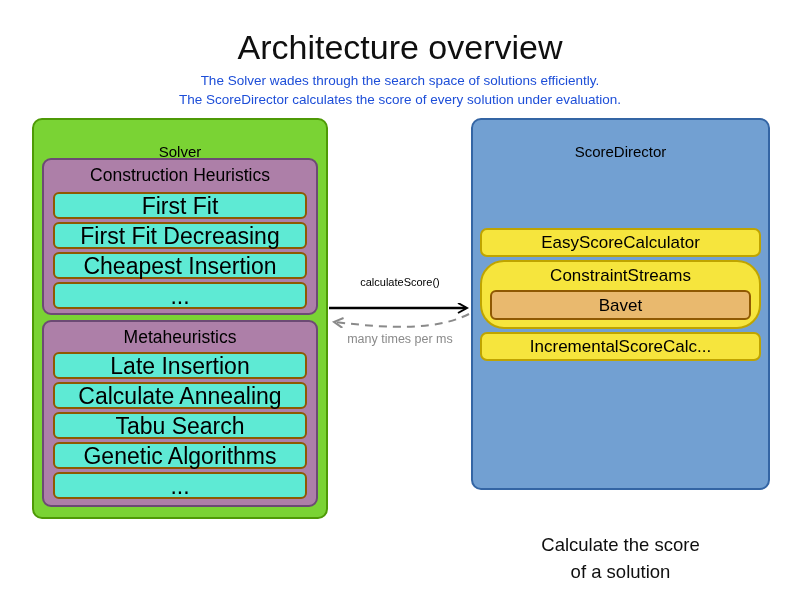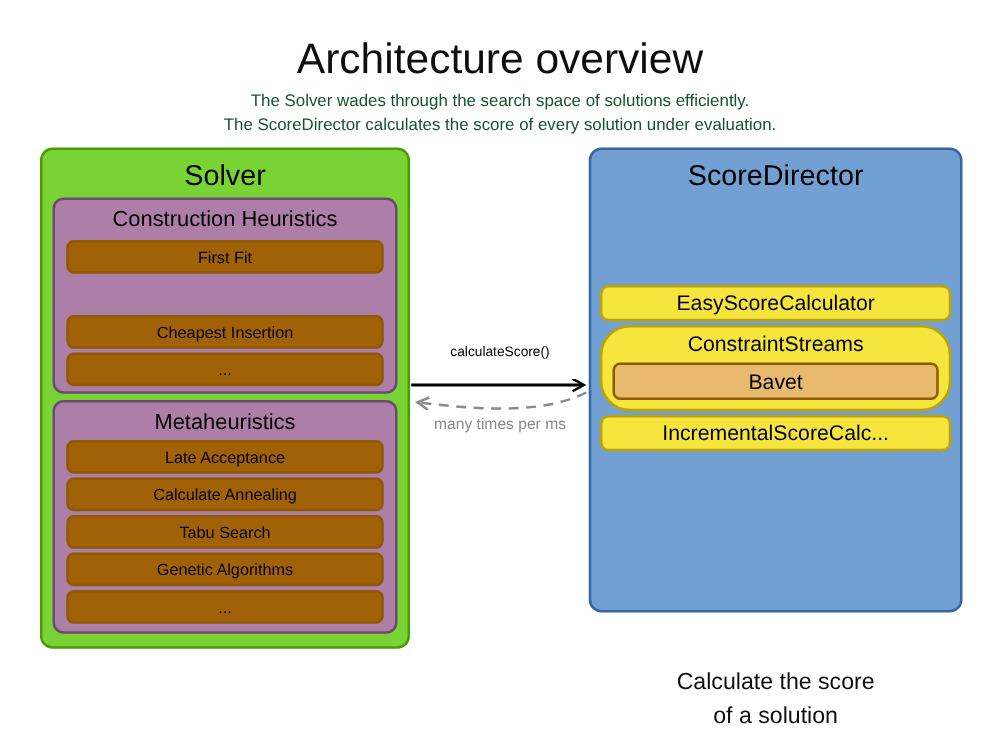--- a/index.html
+++ b/index.html
@@ -2,37 +2,37 @@
 <html><head>
 <meta charset="utf-8">
 <style>
   html,body{margin:0;padding:0;background:#fff;}
   body{width:800px;height:600px;font-family:"Liberation Sans",sans-serif;color:#000;}
   .canvas{position:relative;width:800px;height:600px;overflow:hidden;background:#fff;}
   .abs{position:absolute;}
   .center{text-align:center;}
 
   .title{left:0;top:28px;width:800px;font-size:34px;line-height:38px;color:#0f0f0f;}
-  .subtitle{left:0;width:800px;font-size:13.5px;line-height:18px;color:#14532d;}
+  .subtitle{left:0;width:800px;font-size:13.5px;line-height:18px;color:#1d4ed8;}
   .subtitle.l1{top:72px;}
   .subtitle.l2{top:91px;}
 
   
   .solver-box{left:32px;top:118px;width:296px;height:401px;background:#7ad334;
     border:2px solid #4e9a06;border-radius:10px;box-sizing:border-box;}
-  .box-title{left:0;top:5px;width:100%;font-size:23px;line-height:30px;}
+  .box-title{left:0;top:17px;width:100%;font-size:15px;line-height:30px;}
 
   .purple-group{left:8px;width:276px;background:#ad7fa8;border:2px solid #6c4a74;
     border-radius:9px;box-sizing:border-box;}
   .group-ch{top:38px;height:157px;}
   .group-meta{top:200px;height:187px;}
   .group-header{left:0;top:1px;width:100%;font-size:17.5px;line-height:29px;}
 
-  .orange-item{left:9px;width:254px;height:27px;background:#a16207;border:2px solid #8f5902;
-    border-radius:6px;box-sizing:border-box;font-size:13px;line-height:24px;text-align:center;}
+  .orange-item{left:9px;width:254px;height:27px;background:#5eead4;border:2px solid #8f5902;
+    border-radius:6px;box-sizing:border-box;font-size:23px;line-height:24px;text-align:center;}
 
   
   .sd-box{left:471px;top:118px;width:299px;height:372px;background:#72a0d2;
     border:2px solid #3465a4;border-radius:10px;box-sizing:border-box;}
   .yellow-item{left:7px;width:281px;background:#f6e53d;border:2px solid #bfa400;
     border-radius:7px;box-sizing:border-box;font-size:17px;text-align:center;}
   .y-easy{top:108px;height:29px;line-height:26px;}
   .y-cs{top:140px;height:69px;border-radius:24px;}
   .cs-header{left:0;top:1px;width:100%;font-size:17px;line-height:26px;}
   .bavet{left:8px;top:28px;width:261px;height:30px;background:#e9b96e;border:2px solid #8f5902;
@@ -57,27 +57,28 @@
   <div class="abs title center">Architecture overview</div>
   <div class="abs subtitle l1 center">The Solver wades through the search space of solutions efficiently.</div>
   <div class="abs subtitle l2 center">The ScoreDirector calculates the score of every solution under evaluation.</div>
 
   <div class="abs solver-box">
     <div class="abs box-title center">Solver</div>
 
     <div class="abs purple-group group-ch">
       <div class="abs group-header center">Construction Heuristics</div>
       <div class="abs orange-item" style="top:32px;">First Fit</div>
+      <div class="abs orange-item" style="top:62px;">First Fit Decreasing</div>
       <div class="abs orange-item" style="top:92px;">Cheapest Insertion</div>
       <div class="abs orange-item" style="top:122px;">...</div>
     </div>
 
     <div class="abs purple-group group-meta">
       <div class="abs group-header center">Metaheuristics</div>
-      <div class="abs orange-item" style="top:30px;">Late Acceptance</div>
+      <div class="abs orange-item" style="top:30px;">Late Insertion</div>
       <div class="abs orange-item" style="top:60px;">Calculate Annealing</div>
       <div class="abs orange-item" style="top:90px;">Tabu Search</div>
       <div class="abs orange-item" style="top:120px;">Genetic Algorithms</div>
       <div class="abs orange-item" style="top:150px;">...</div>
     </div>
   </div>
 
   <div class="abs sd-box">
     <div class="abs box-title center">ScoreDirector</div>
 

